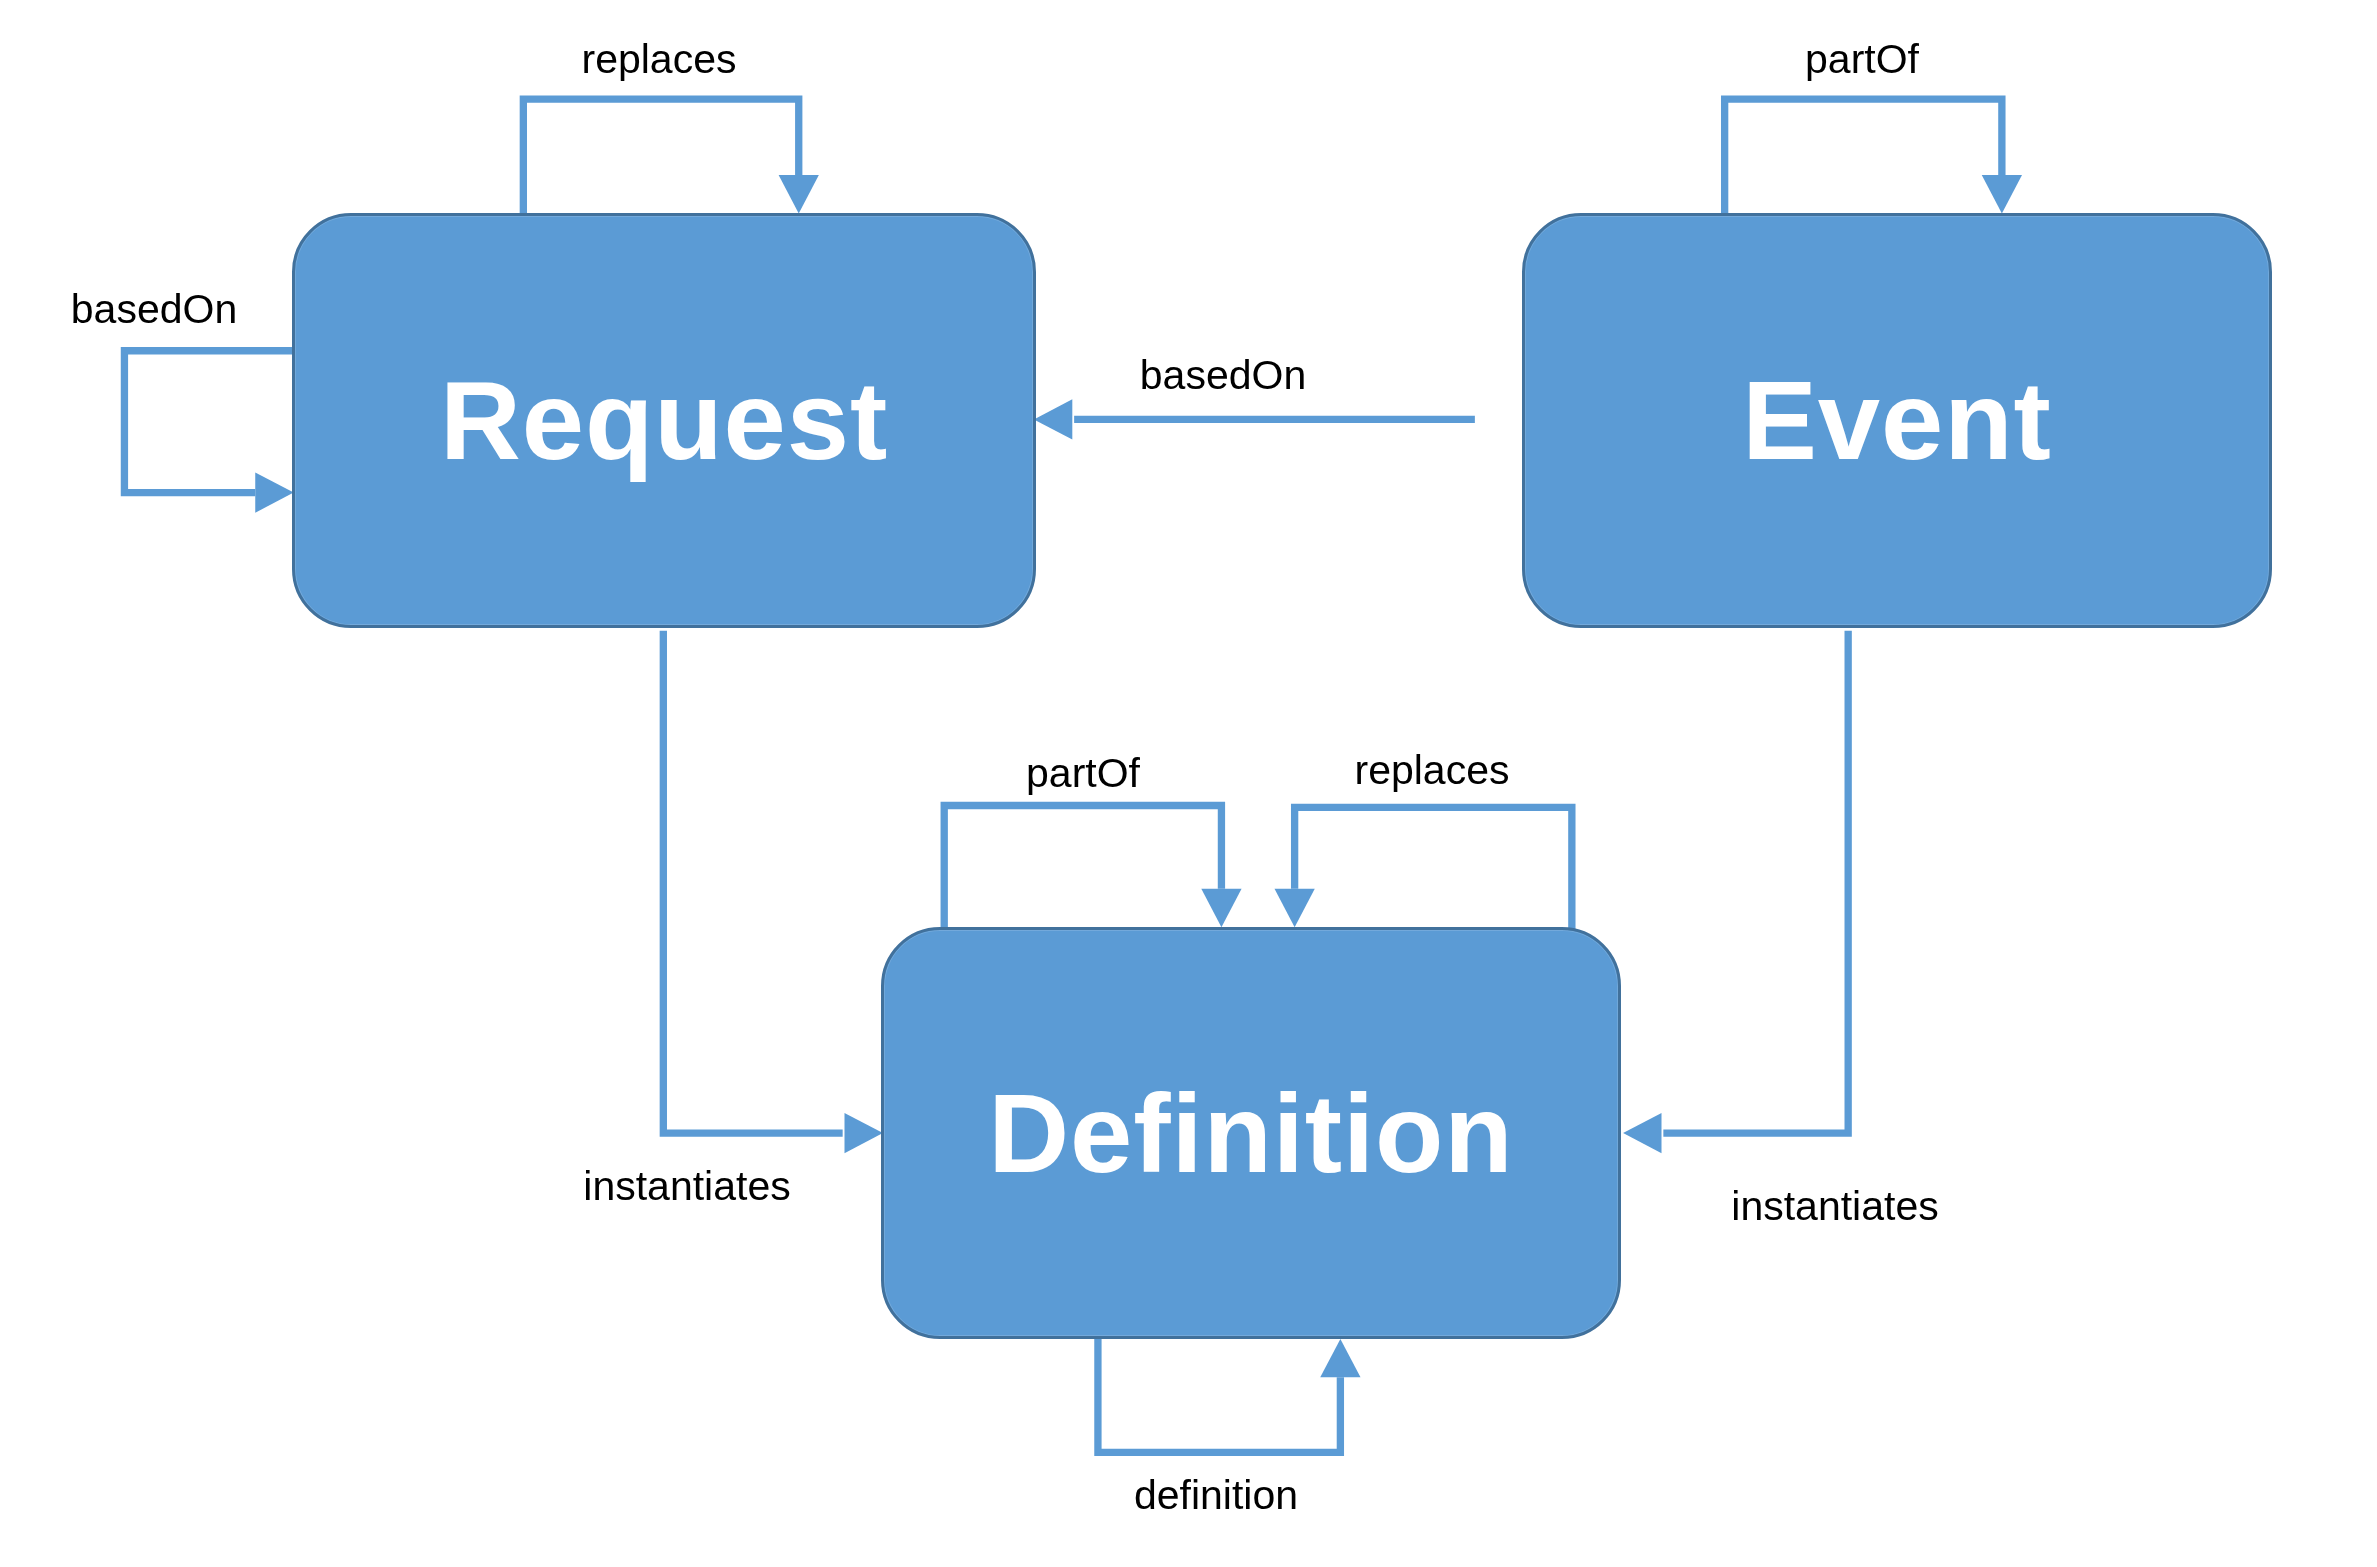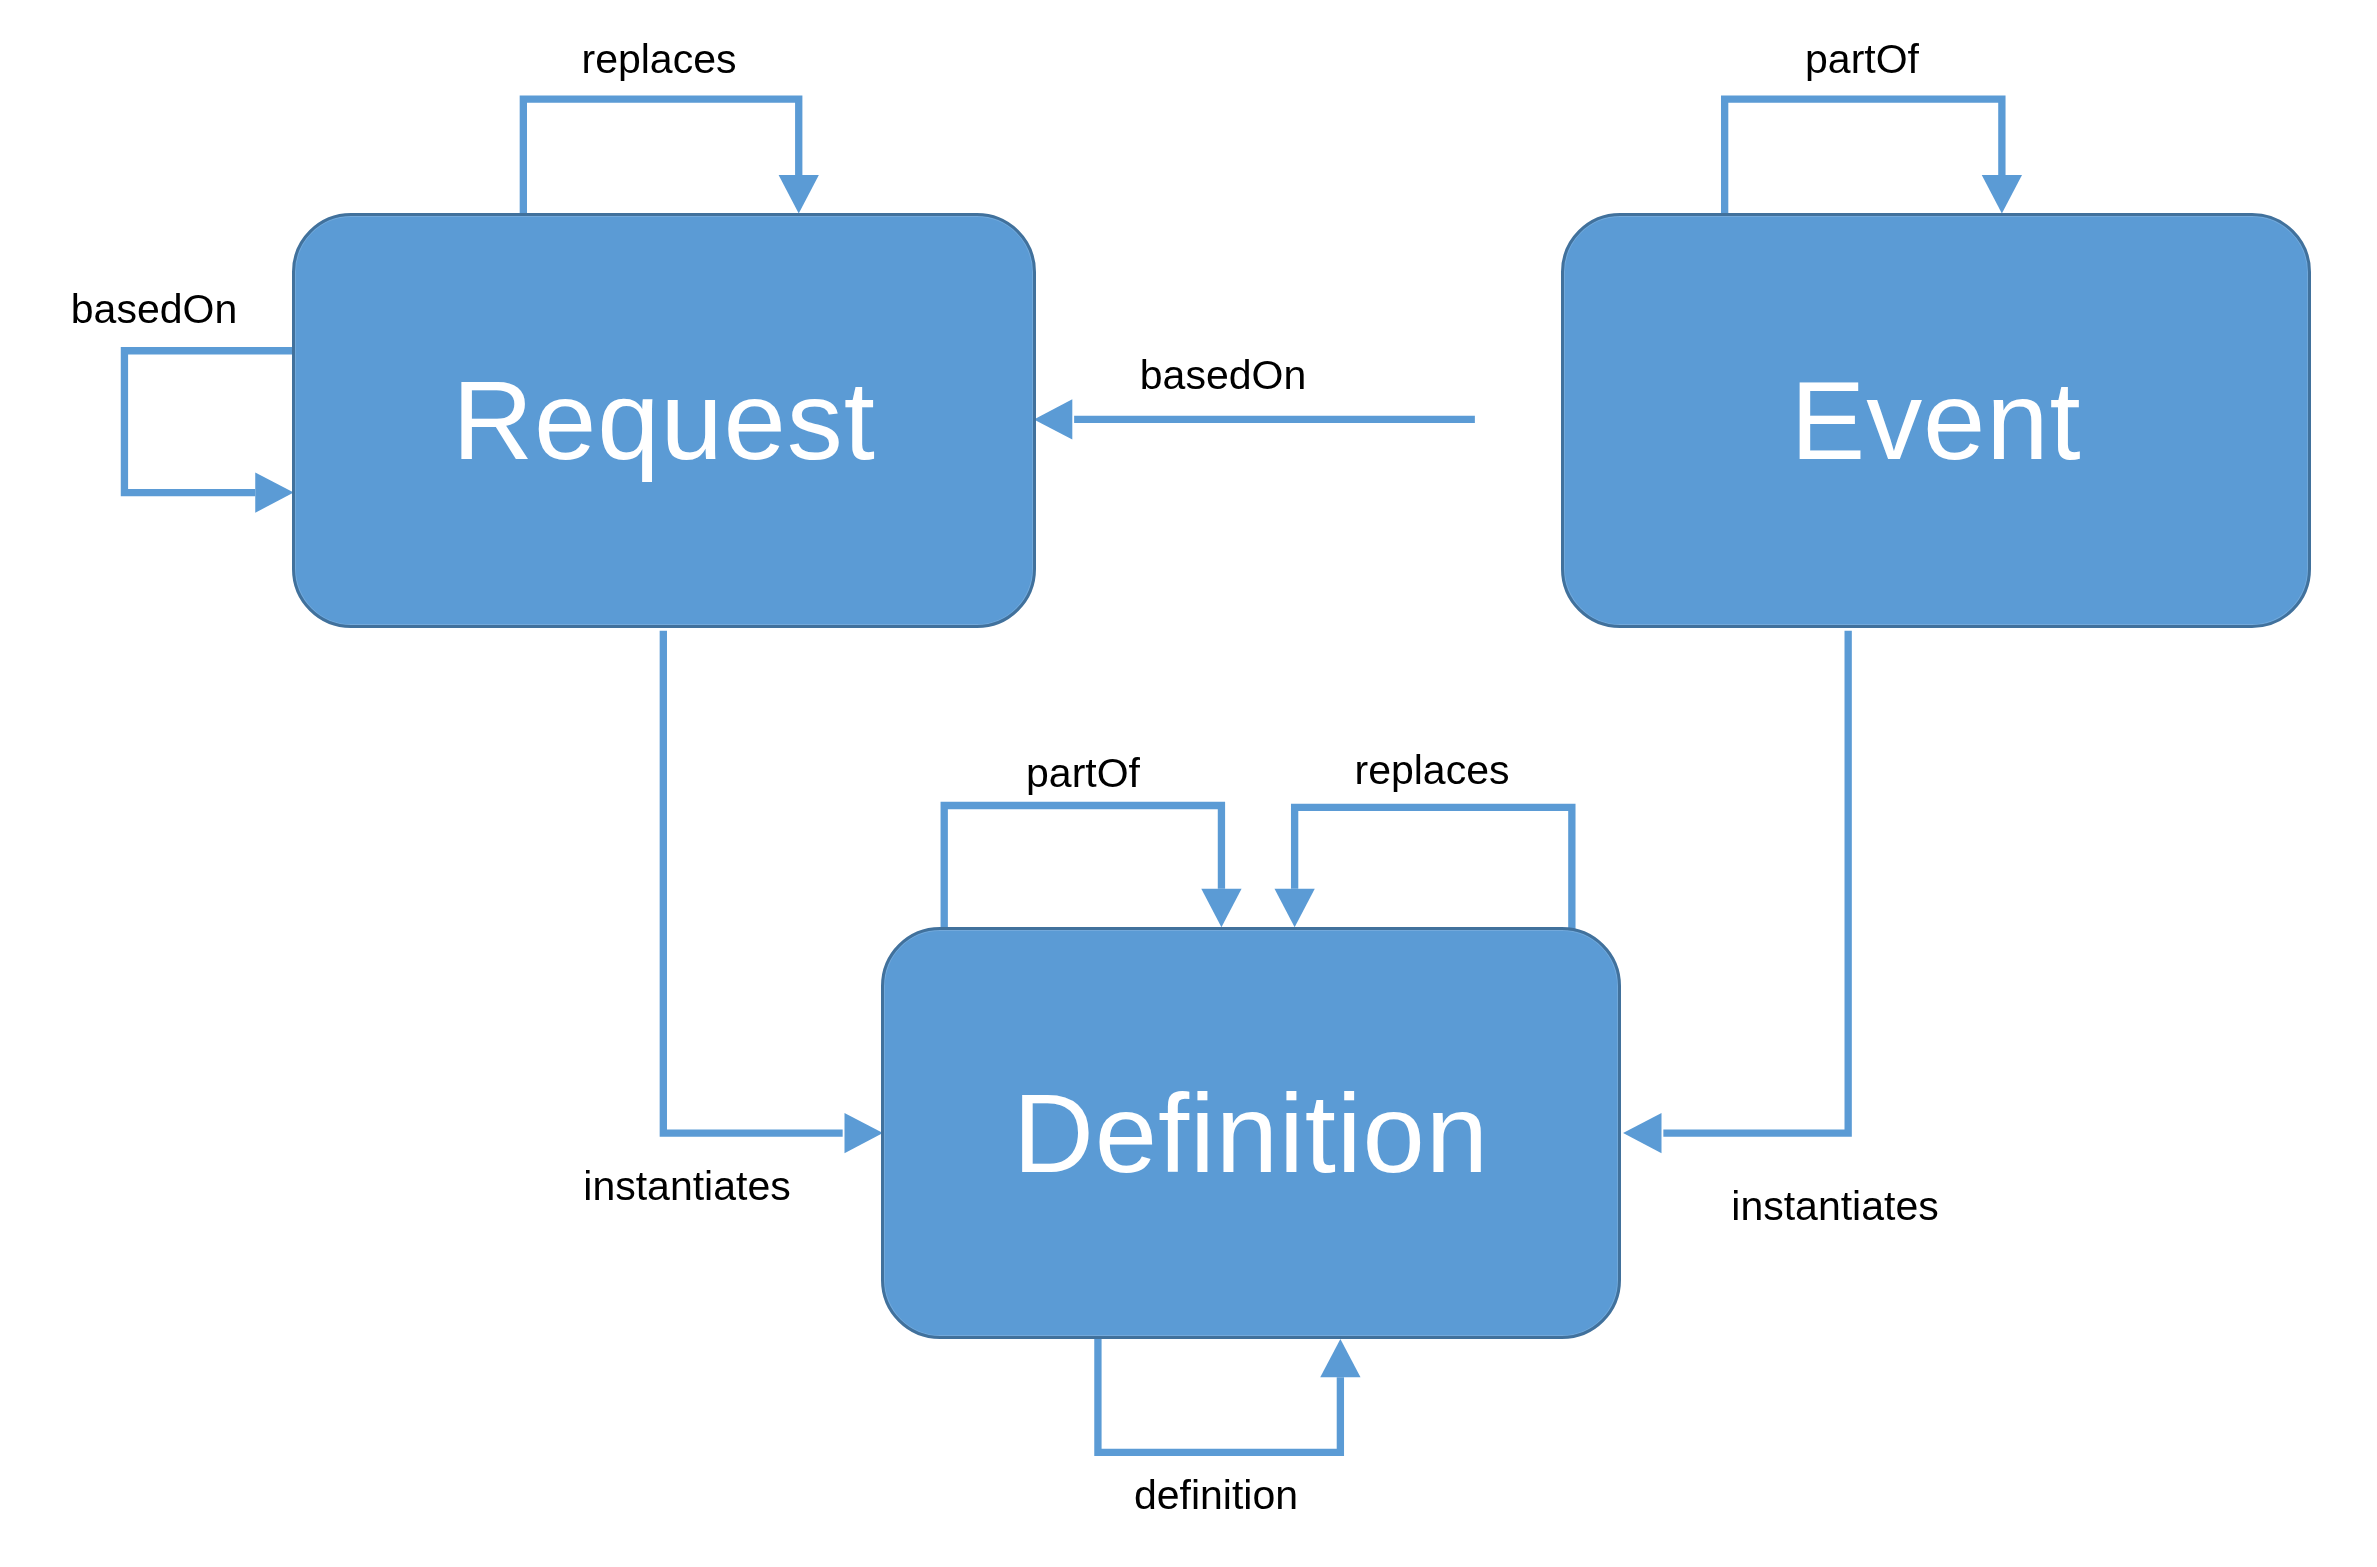--- a/index.html
+++ b/index.html
@@ -46,26 +46,26 @@
     border:3.7px solid var(--node_border);
     border-radius:59px;
     display:flex;
     align-items:center;
     justify-content:center;
     box-sizing:border-box;
     box-shadow:inset 0 0 0 0.9px rgba(255,255,255,0.15);
   }
   .node .node-label{
     color:var(--node_text);
-    font-weight:normal;
+    font-weight:bold;
     font-size:112px;
     letter-spacing:0.9px;
   }
   .node-request{left:292px;top:213px;width:744px;height:415px;}
-  .node-event{left:1561px;top:213px;width:750px;height:415px;}
+  .node-event{left:1522px;top:213px;width:750px;height:415px;}
   .node-definition{left:881px;top:927px;width:740px;height:412px;}
   .edge-label{
     position:absolute;
     z-index:3;
     transform:translate(-50%,-50%);
     white-space:nowrap;
     color:var(--label_text);
     font-size:41px;
     line-height:1;
   }

